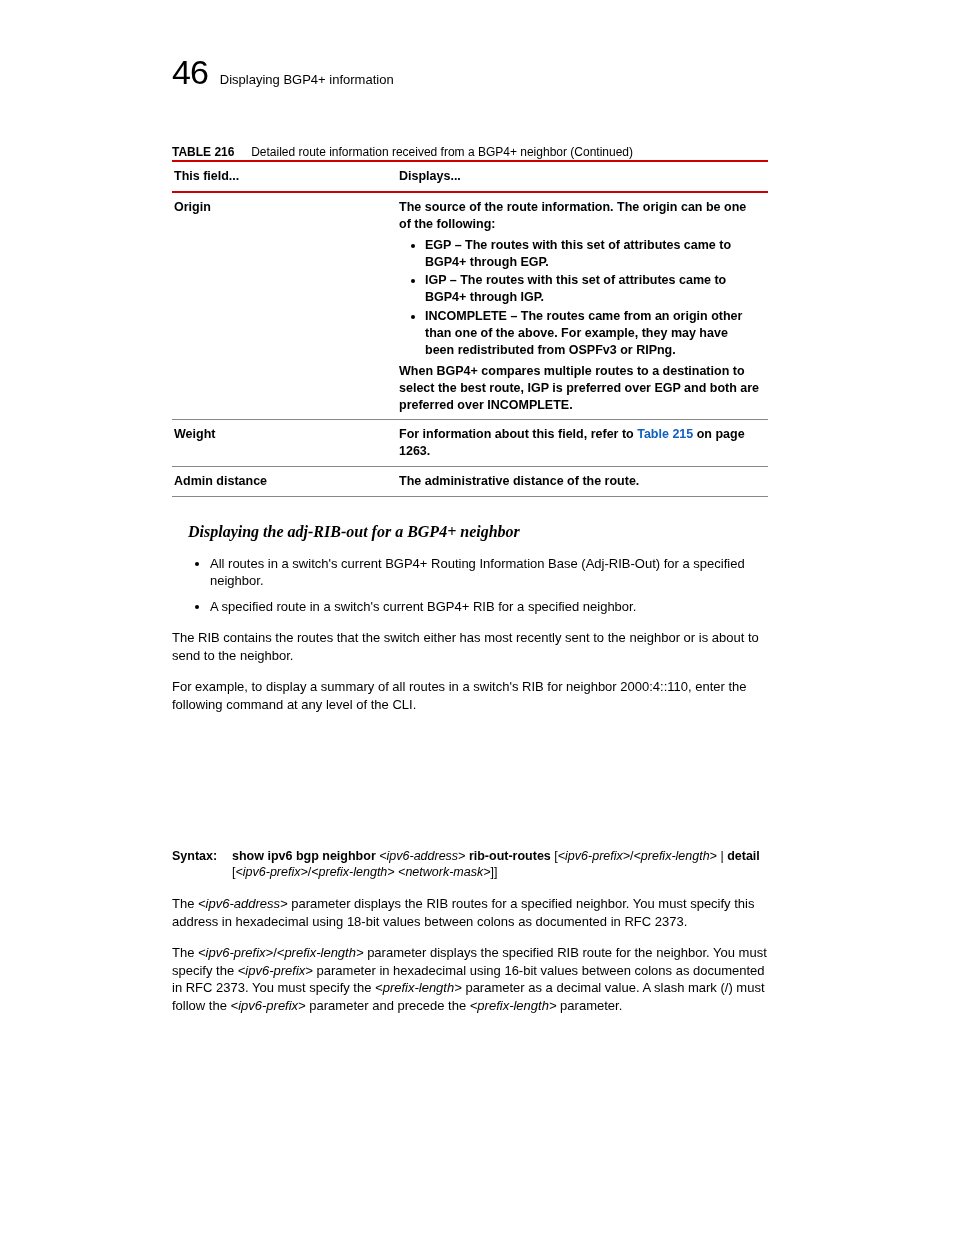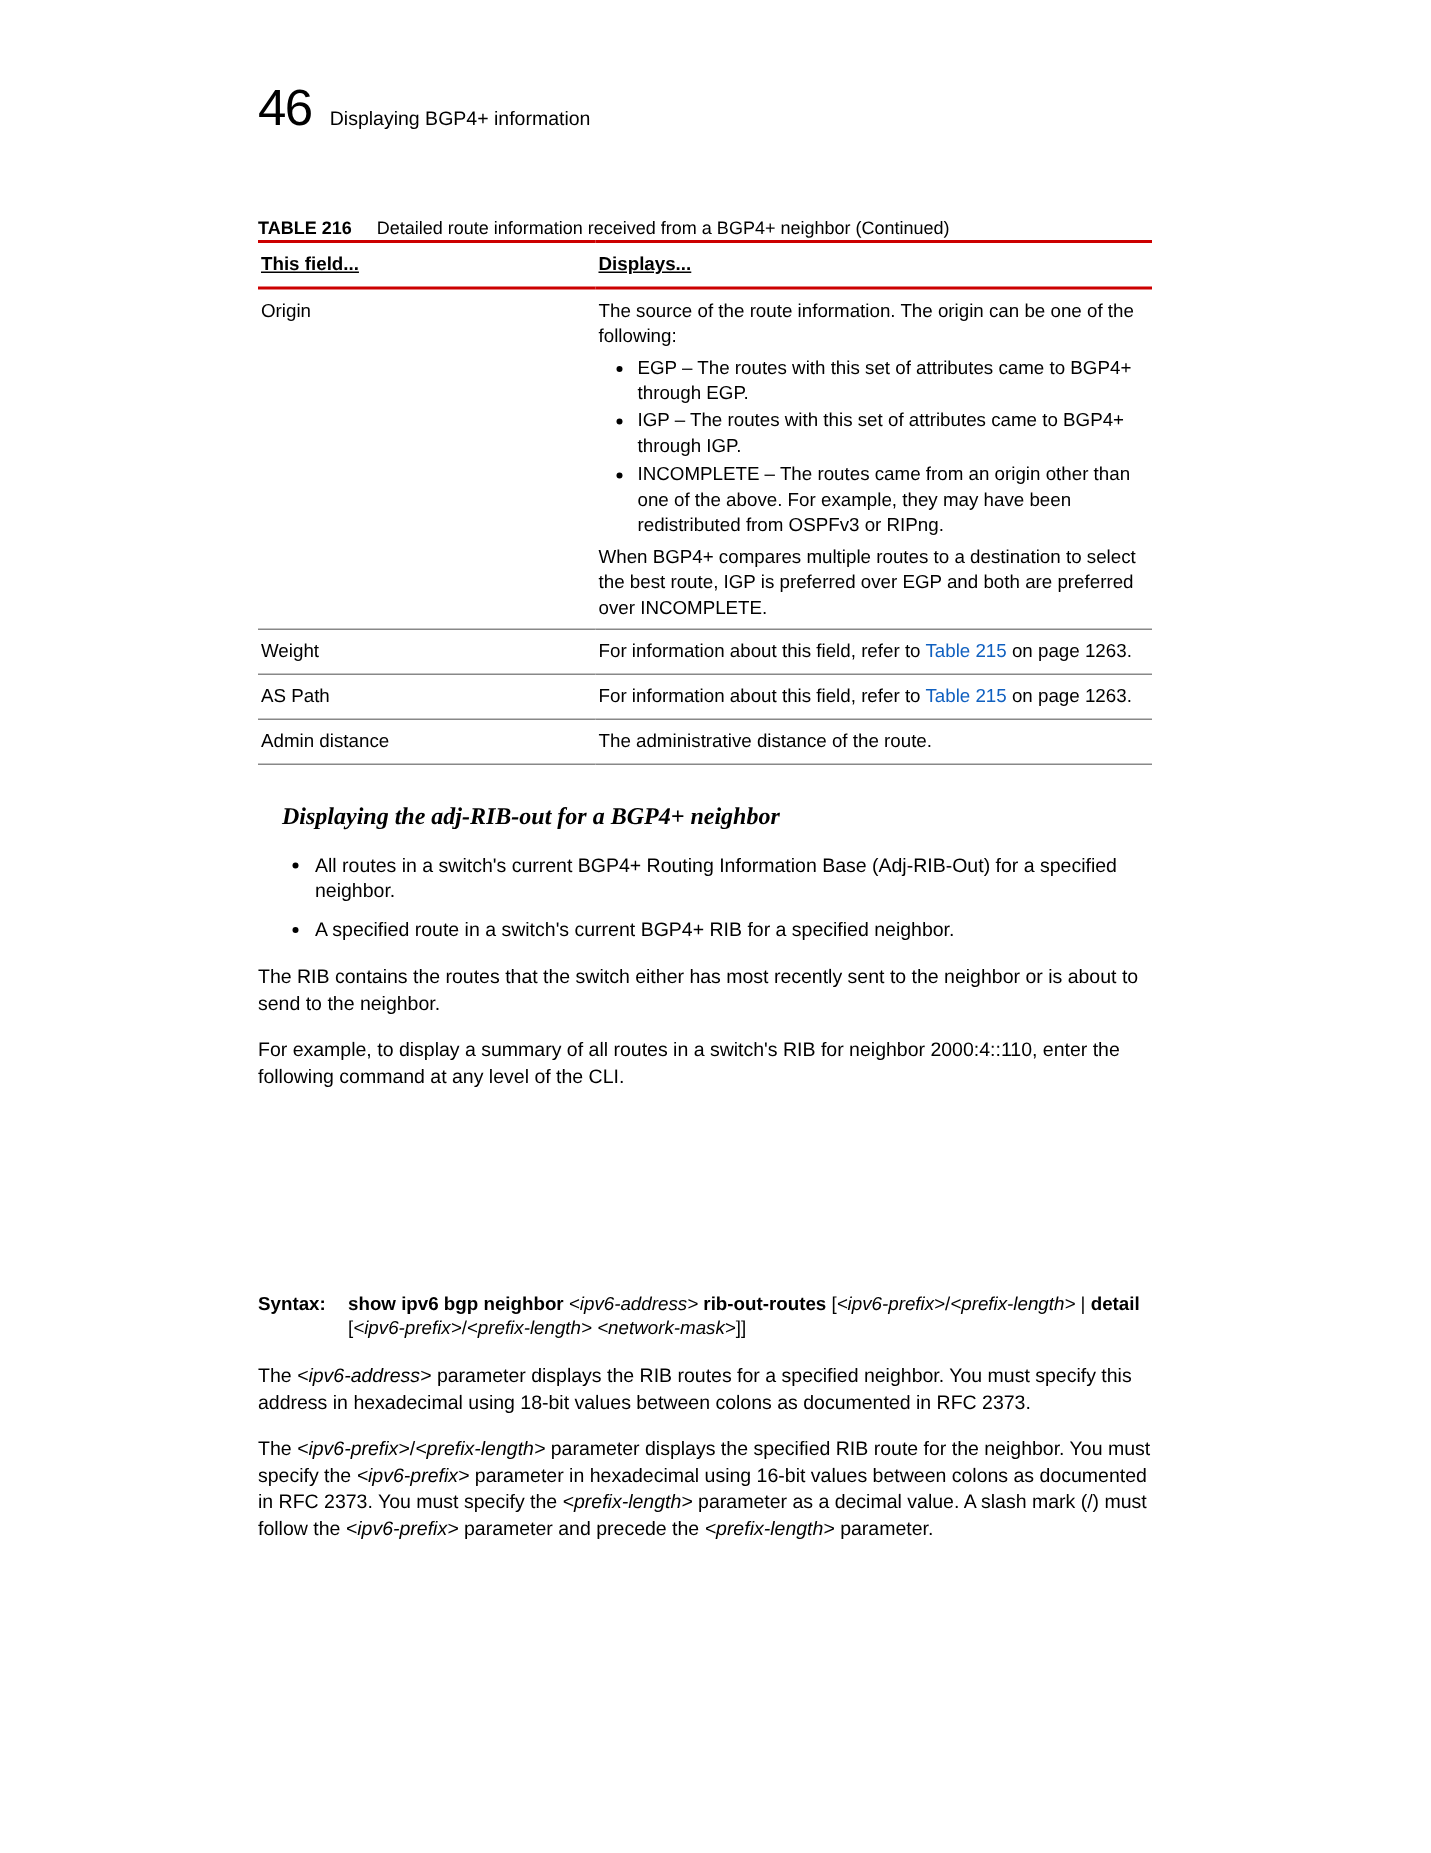--- a/index.html
+++ b/index.html
@@ -44,24 +44,24 @@
     border-collapse: collapse;
     font-size: 12.5px;
   }
   .rule-red-top td, .rule-red-top th { border-top: 2px solid #c00; }
   .rule-red-bot td { border-bottom: 2px solid #c00; }
   table.info th, table.info td {
     text-align: left;
     padding: 6px 8px 6px 2px;
     vertical-align: top;
     border-bottom: 1px solid #888;
-    font-weight: 400;
+    font-weight: 700;
   }
   table.info th.col1, table.info td.col1 { width: 215px; }
-  table.info thead th { font-weight: 700; text-decoration: underline; }
+  table.info thead th { font-weight: 700; }
 
   ul.bul {
     margin: 4px 0 4px 0;
     padding-left: 26px;
   }
   ul.bul li { margin-bottom: 2px; }
 
   .link { color: #1060c0; margin-top: 22px; }
 
   h2.section {
@@ -117,26 +117,20 @@
           </ul>
           <span>When BGP4+ compares multiple routes to a destination to select the best route, IGP is preferred over EGP and both are preferred over INCOMPLETE.</span>
         </td>
       </tr>
       <tr>
         <td class="col1">Weight</td>
         <td>
           <span>For information about this field, refer to </span><span class="link">Table 215</span><span> on page 1263.</span>
         </td>
       </tr>
-      <tr>
-        <td class="col1">AS Path</td>
-        <td>
-          <span>For information about this field, refer to </span><span class="link">Table 215</span><span> on page 1263.</span>
-        </td>
-      </tr>
       <tr class="rule-red-bot">
         <td class="col1">Admin distance</td>
         <td>The administrative distance of the route.</td>
       </tr>
     </tbody>
   </table>
 
   <h2 class="section">Displaying the adj-RIB-out for a BGP4+ neighbor</h2>
 
   <ul class="body-list">

